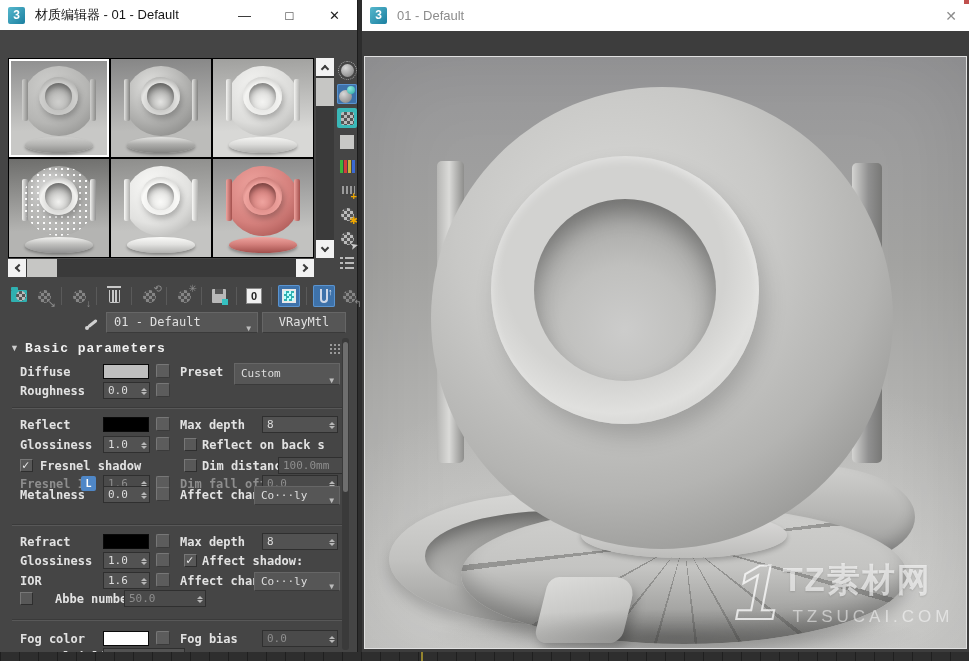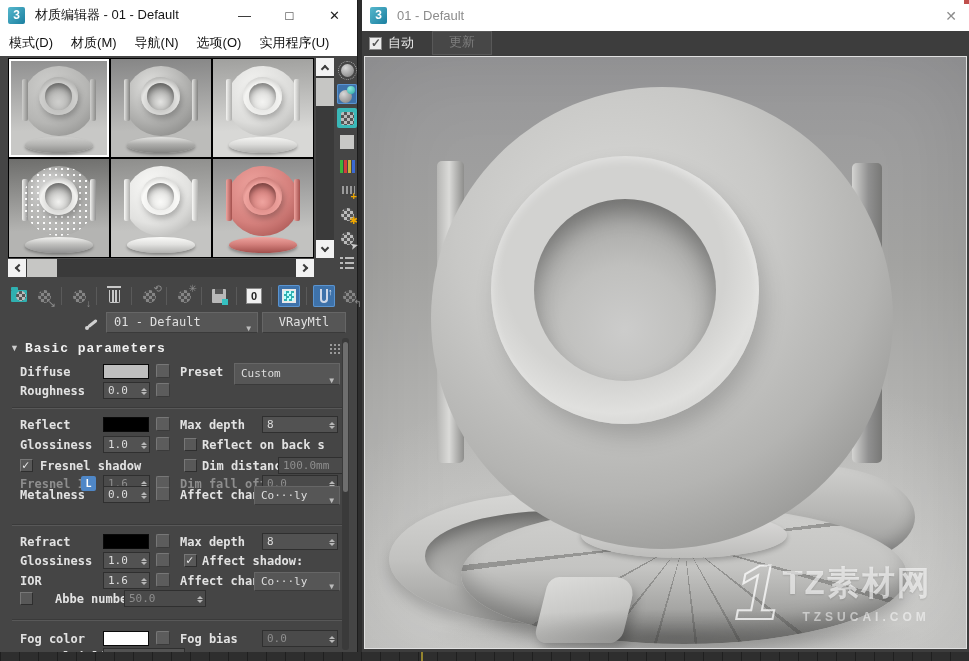--- a/index.html
+++ b/index.html
@@ -246,22 +246,22 @@
     box-shadow:6px 8px 10px rgba(0,0,0,.2); }
   .floorshadow { position:absolute; left:60px; top:552px; width:500px; height:54px; border-radius:50%;
     background:radial-gradient(closest-side, rgba(0,0,0,.16), rgba(0,0,0,0)); }
 
   .wm { position:absolute; left:370px; top:496px; width:230px; display:flex; align-items:center; }
   .wm-digit { font-size:78px; font-weight:bold; font-style:italic; line-height:78px;
     color:transparent; -webkit-text-stroke:2px rgba(255,255,255,.75); margin-right:4px; }
   .wm-col { display:flex; flex-direction:column; }
   .wm-site { font-size:33px; font-weight:bold; color:rgba(255,255,255,.62); letter-spacing:2px;
     text-shadow:0 1px 2px rgba(0,0,0,.12); }
-  .wm-url { font-size:12px; font-weight:bold; color:rgba(255,255,255,.5); letter-spacing:4px;
-    margin-top:4px; margin-left:20px; }
+  .wm-url { font-size:17px; font-weight:normal; color:rgba(255,255,255,.5); letter-spacing:4px;
+    margin-top:4px; margin-left:10px; }
 
   
   #trackbar { position:absolute; left:0; top:652px; width:969px; height:9px; background:#2e2e2e;
     background-image:repeating-linear-gradient(90deg, #1f1f1f 0 1px, transparent 1px 19px); }
   #trackbar .ytick { position:absolute; left:421px; top:0; width:2px; height:100%; background:#94842e; }
   .red-sliver { position:absolute; right:0; top:0; width:5px; height:4px; background:#c0504d; }
 
   .t-video .bars i:nth-child(1){background:#3bb53b;} .t-video .bars i:nth-child(2){background:#d23b3b;}
   .t-video .bars i:nth-child(3){background:#c8b43b;} .t-video .bars i:nth-child(4){background:#3b6ad2;}
 </style>
@@ -271,27 +271,20 @@
 <div id="me-window">
   <div class="me-titlebar">
     <div class="app-logo">3</div>
     <div class="me-title">材质编辑器 - 01 - Default</div>
     <div class="winbtns">
       <div class="winbtn">—</div>
       <div class="winbtn">□</div>
       <div class="winbtn">✕</div>
     </div>
   </div>
-  <div class="me-menubar">
-    <span>模式(D)</span>
-    <span>材质(M)</span>
-    <span>导航(N)</span>
-    <span>选项(O)</span>
-    <span>实用程序(U)</span>
-  </div>
 
   <div class="me-body">
 
     <div class="slots">
       <div class="slot slot-gray1 selected">
         <div class="ball">
             <div class="ring">
               <div class="hole"></div>
             </div>
           </div>
@@ -619,25 +612,20 @@
       </div>
   </div>
 </div>
 
 <div id="rw-window">
   <div class="rw-titlebar">
     <div class="app-logo">3</div>
     <div class="rw-title">01 - Default</div>
     <div class="rw-close">✕</div>
   </div>
-  <div class="rw-toolbar">
-    <span class="rw-cb"></span>
-    <span class="rw-auto">自动</span>
-    <span class="rw-update">更新</span>
-  </div>
 
   <div class="rw-canvas">
     <div class="tabL"></div>
     <div class="tabR"></div>
     <div class="rimR"></div>
     <div class="rimL">
         <div class="bowl"></div>
       </div>
     <div class="disc"></div>
     <div class="foot"></div>

